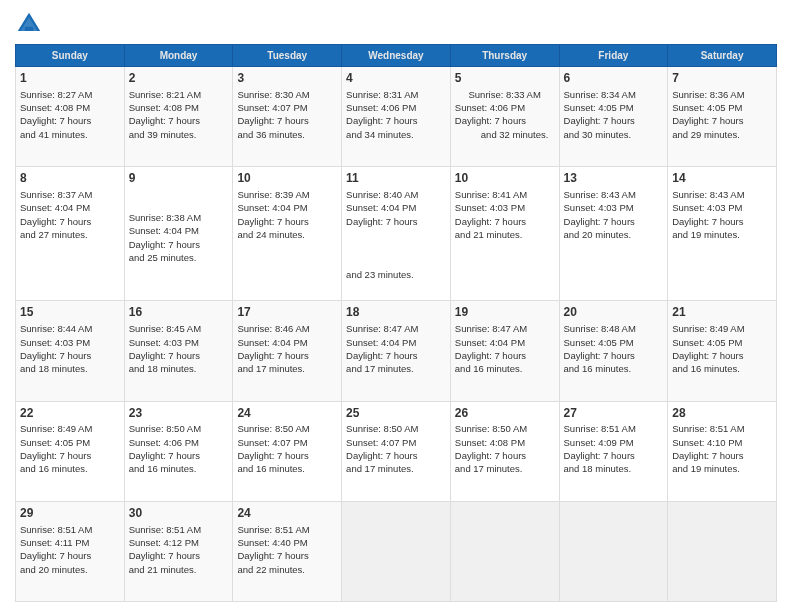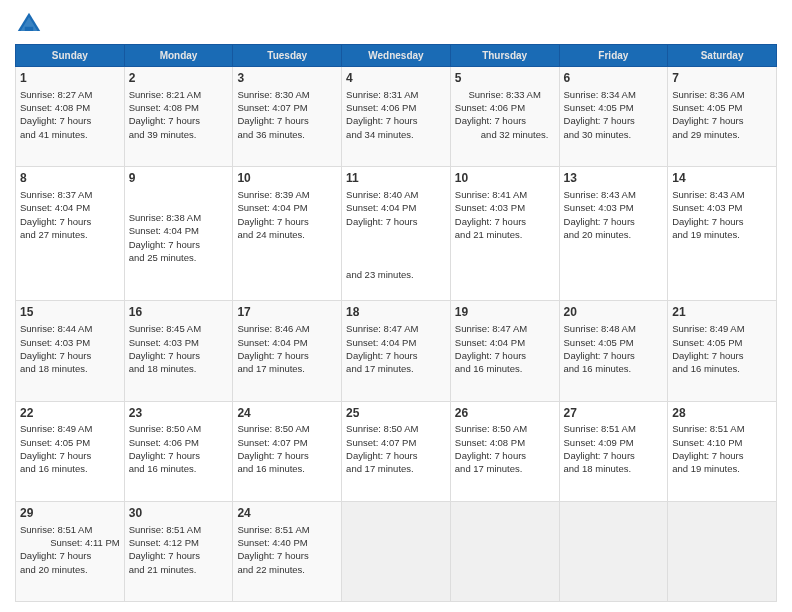--- a/index.html
+++ b/index.html
@@ -330,21 +330,21 @@
             <span style="display: block;">Sunrise: 8:51 AM</span>
             <span style="display: block;">Sunset: 4:10 PM</span>
             <span style="display: block;">Daylight: 7 hours</span>
             <span style="display: block;">and 19 minutes.</span>
           </td>
         </tr>
         <tr>
           <td>
             <span class="day-num">29</span>
             <span style="display: block;">Sunrise: 8:51 AM</span>
-            <span style="display: block; text-align: right;">Sunset: 4:11 PM</span>
+            <span style="display: block;">Sunset: 4:11 PM</span>
             <span style="display: block;">Daylight: 7 hours</span>
             <span style="display: block;">and 20 minutes.</span>
           </td>
           <td>
             <span class="day-num">30</span>
             <span style="display: block;">Sunrise: 8:51 AM</span>
             <span style="display: block;">Sunset: 4:12 PM</span>
             <span style="display: block;">Daylight: 7 hours</span>
             <span style="display: block;">and 21 minutes.</span>
           </td>

